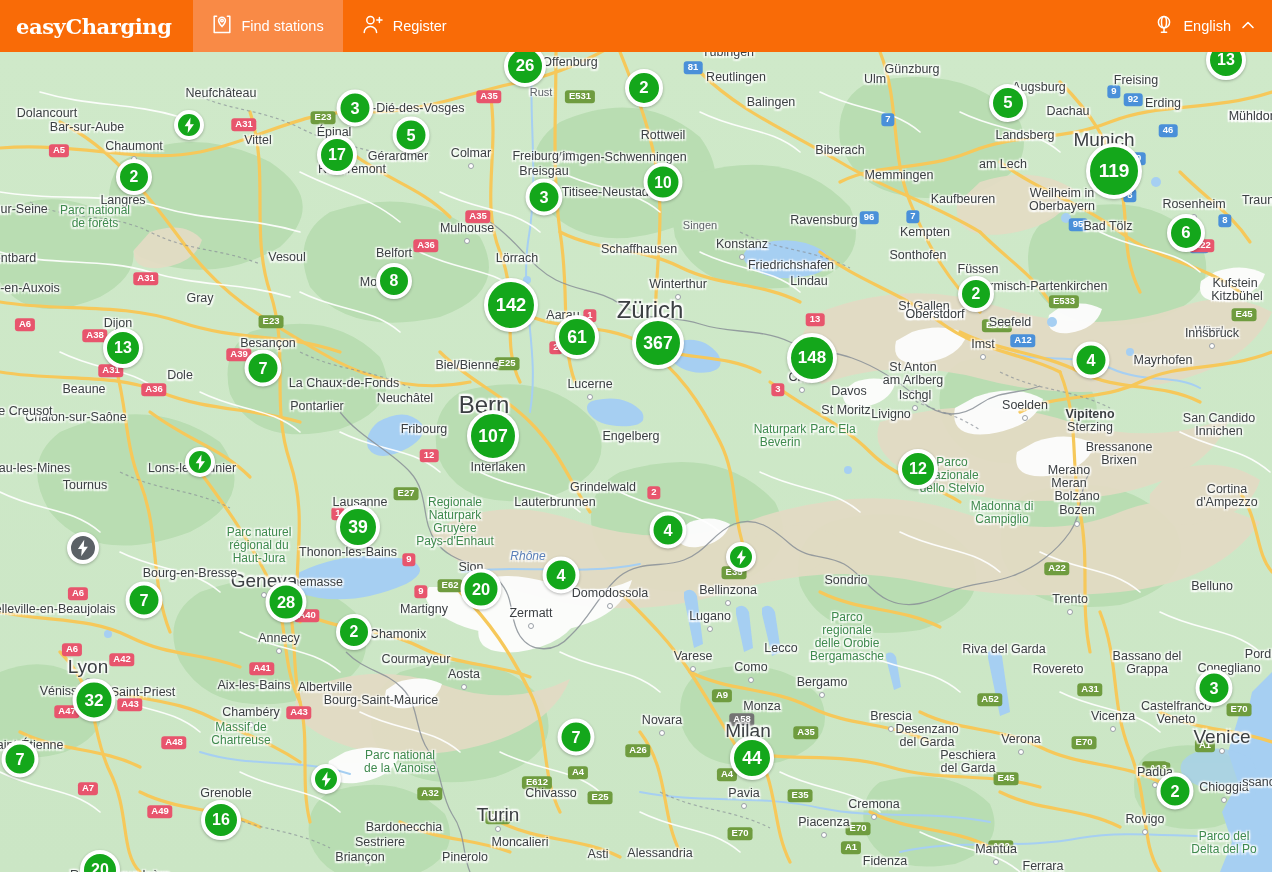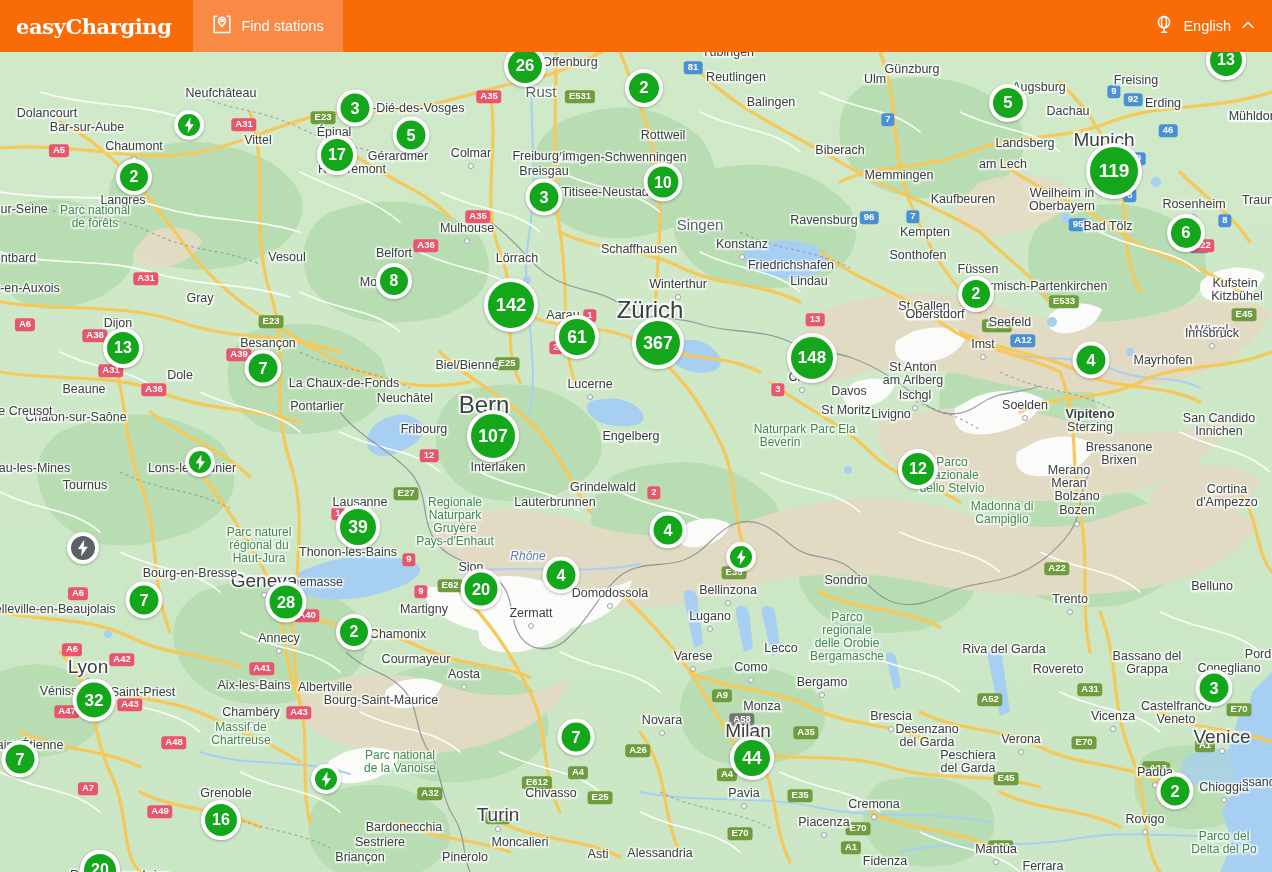--- a/index.html
+++ b/index.html
@@ -65,21 +65,21 @@
     text-shadow: -1.4px -1.4px 1.6px #fff, 1.4px -1.4px 1.6px #fff,
                  -1.4px 1.4px 1.6px #fff, 1.4px 1.4px 1.6px #fff,
                   0 0 3px #fff;
     pointer-events: none;
     line-height: 1.1;
     text-align: center;
   }
   .lbl.city   { font-size: 12.5px; }
   .lbl.major  { font-size: 19px; color:#3c4043; }
   .lbl.big    { font-size: 24px; color:#3c4043; }
-  .lbl.small  { font-size: 15px; color:#5f6368; }
+  .lbl.small  { font-size: 11px; color:#5f6368; }
   .lbl.park   { font-size: 12px; color:#3f8a4e; }
   .lbl.water  { font-size: 12px; color:#5a7fb8; font-style: italic; }
 
   .citydot {
     position: absolute;
     width: 6px; height: 6px;
     border: 1.4px solid #9aa0a6;
     background: #fff;
     border-radius: 50%;
     transform: translate(-50%,-50%);
@@ -130,20 +130,30 @@
     <span class="ico">
       <svg width="20" height="21" viewBox="0 0 20 21" fill="none" stroke="#fff" stroke-width="1.5" stroke-linecap="round" stroke-linejoin="round">
         <path d="M4.6 2.2 H2.2 V18.4 H17.8 V2.2 H15.4"></path>
         <path d="M10 3.2c-1.9 0-3.4 1.5-3.4 3.4 0 2.5 3.4 6 3.4 6s3.4-3.5 3.4-6c0-1.9-1.5-3.4-3.4-3.4z"></path>
         <circle cx="10" cy="6.6" r="1.25"></circle>
       </svg>
     </span>
     <span>Find stations</span>
   </div>
 
+  <div class="navtab">
+    <span class="ico">
+      <svg width="22" height="21" viewBox="0 0 22 21" fill="none" stroke="#fff" stroke-width="1.5" stroke-linecap="round" stroke-linejoin="round">
+        <circle cx="8.4" cy="6.2" r="3.6"></circle>
+        <path d="M2.2 18.6c0-3.4 2.8-6.2 6.2-6.2s6.2 2.8 6.2 6.2"></path>
+        <path d="M17.4 3.4v5.2M14.8 6h5.2"></path>
+      </svg>
+    </span>
+    <span>Register</span>
+  </div>
 
   <div id="lang-area">
     <span class="ico">
       <svg width="20" height="21" viewBox="0 0 20 21" fill="none" stroke="#fff" stroke-width="1.5" stroke-linecap="round" stroke-linejoin="round">
         <circle cx="10" cy="8.2" r="5.6"></circle>
         <ellipse cx="10" cy="8.2" rx="2.5" ry="5.6"></ellipse>
         <path d="M10 13.8v4.4M7.4 18.2h5.2"></path>
       </svg>
     </span>
     <span>English</span>
@@ -538,21 +548,21 @@
       <div class="lbl city" style="left: 258px; top: 89px;">Vittel</div>
       <div class="lbl city" style="left: 134px; top: 95px;">Chaumont</div>
       <div class="lbl city" style="left: 747px; top: 51px; padding-left: 48px;">Balingen</div>
       <div class="lbl city" style="left: 663px; top: 84px;">Rottweil</div>
       <div class="lbl city" style="left: 620px; top: 106px;">Villingen-Schwenningen</div>
       <div class="lbl city" style="left: 544px; top: 105px;">Freiburg im</div>
       <div class="lbl city" style="left: 544px; top: 120px;">Breisgau</div>
       <div class="lbl city" style="left: 607px; top: 141px;">Titisee-Neustadt</div>
       <div class="lbl city" style="left: 840px; top: 99px;">Biberach</div>
       <div class="lbl city" style="left: 899px; top: 124px;">Memmingen</div>
-      <div class="lbl city" style="left: 1003px; top: 92px; padding-left: 44px;">Landsberg</div>
+      <div class="lbl city" style="left: 1003px; top: 84px; padding-left: 44px;">Landsberg</div>
       <div class="lbl city" style="left: 1003px; top: 113px;">am Lech</div>
       <div class="lbl city" style="left: 963px; top: 148px;">Kaufbeuren</div>
       <div class="lbl city" style="left: 1062px; top: 142px;">Weilheim in</div>
       <div class="lbl city" style="left: 1062px; top: 155px;">Oberbayern</div>
       <div class="lbl city" style="left: 1108px; top: 175px;">Bad Tölz</div>
       <div class="lbl city" style="left: 1194px; top: 153px;">Rosenheim</div>
       <div class="lbl city" style="left: 1258px; top: 149px;">Traun</div>
       <div class="lbl city" style="left: 123px; top: 149px;">Langres</div>
       <div class="lbl park" style="left: 95px; top: 159px;">Parc national</div>
       <div class="lbl park" style="left: 95px; top: 172px;">de forêts</div>

